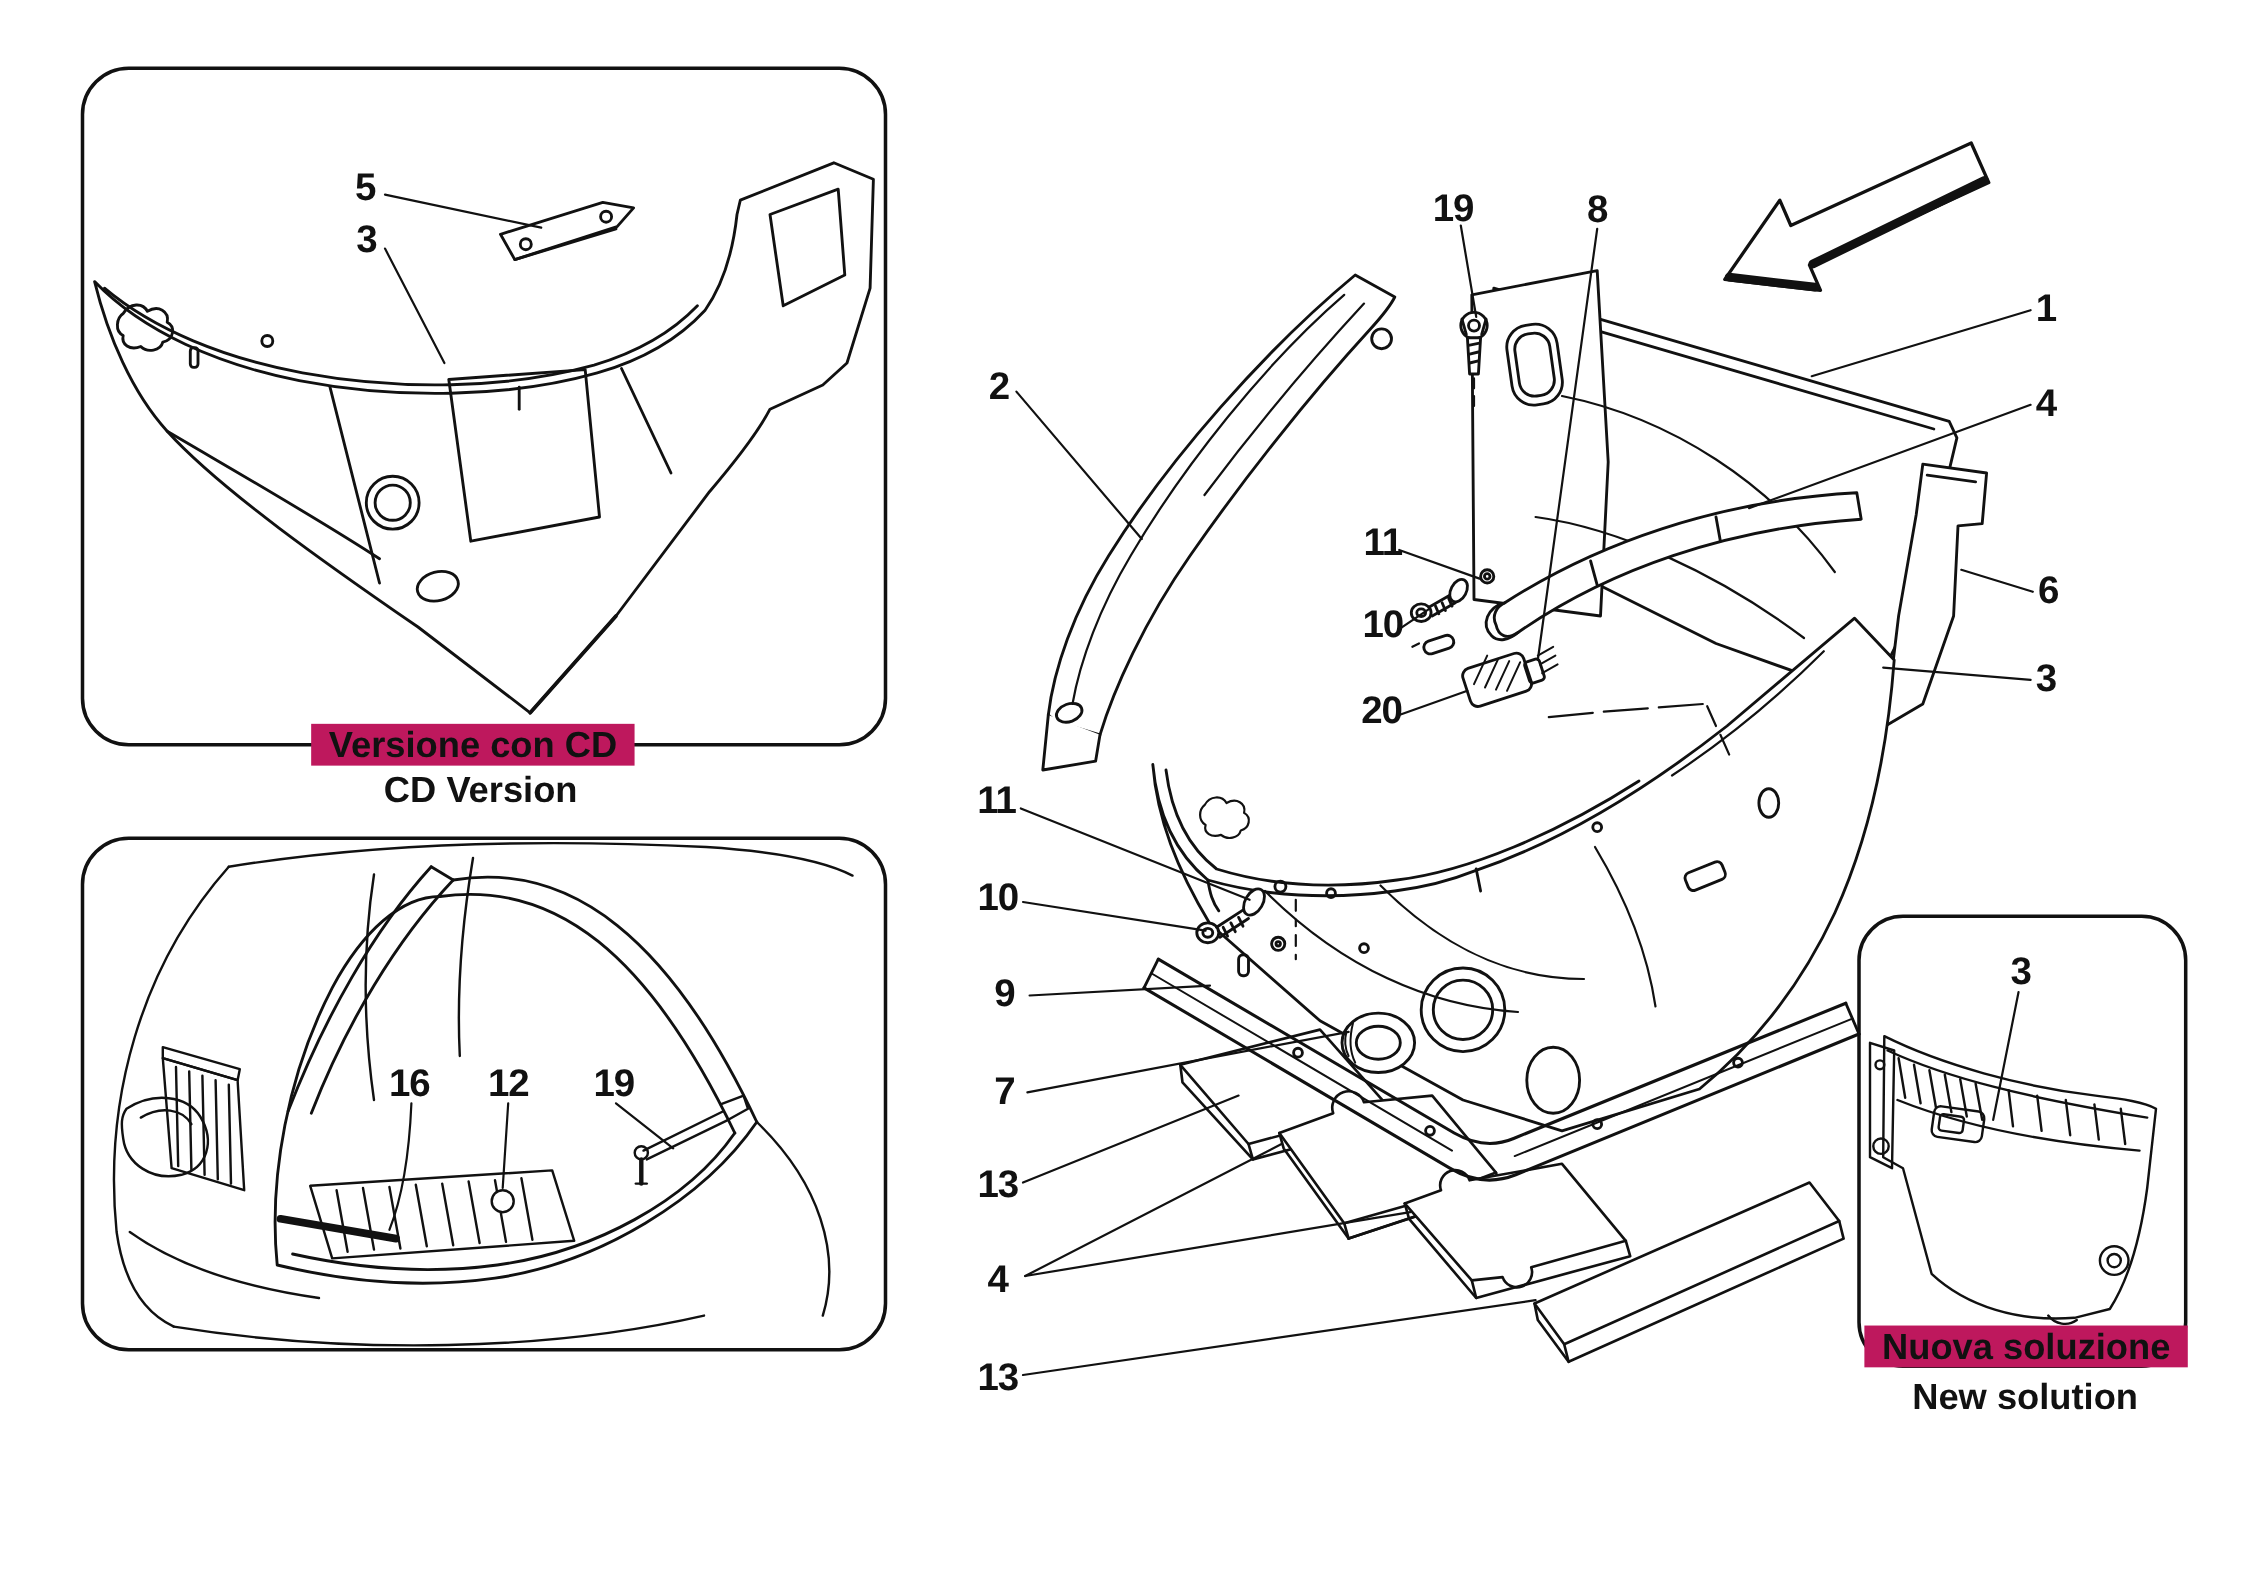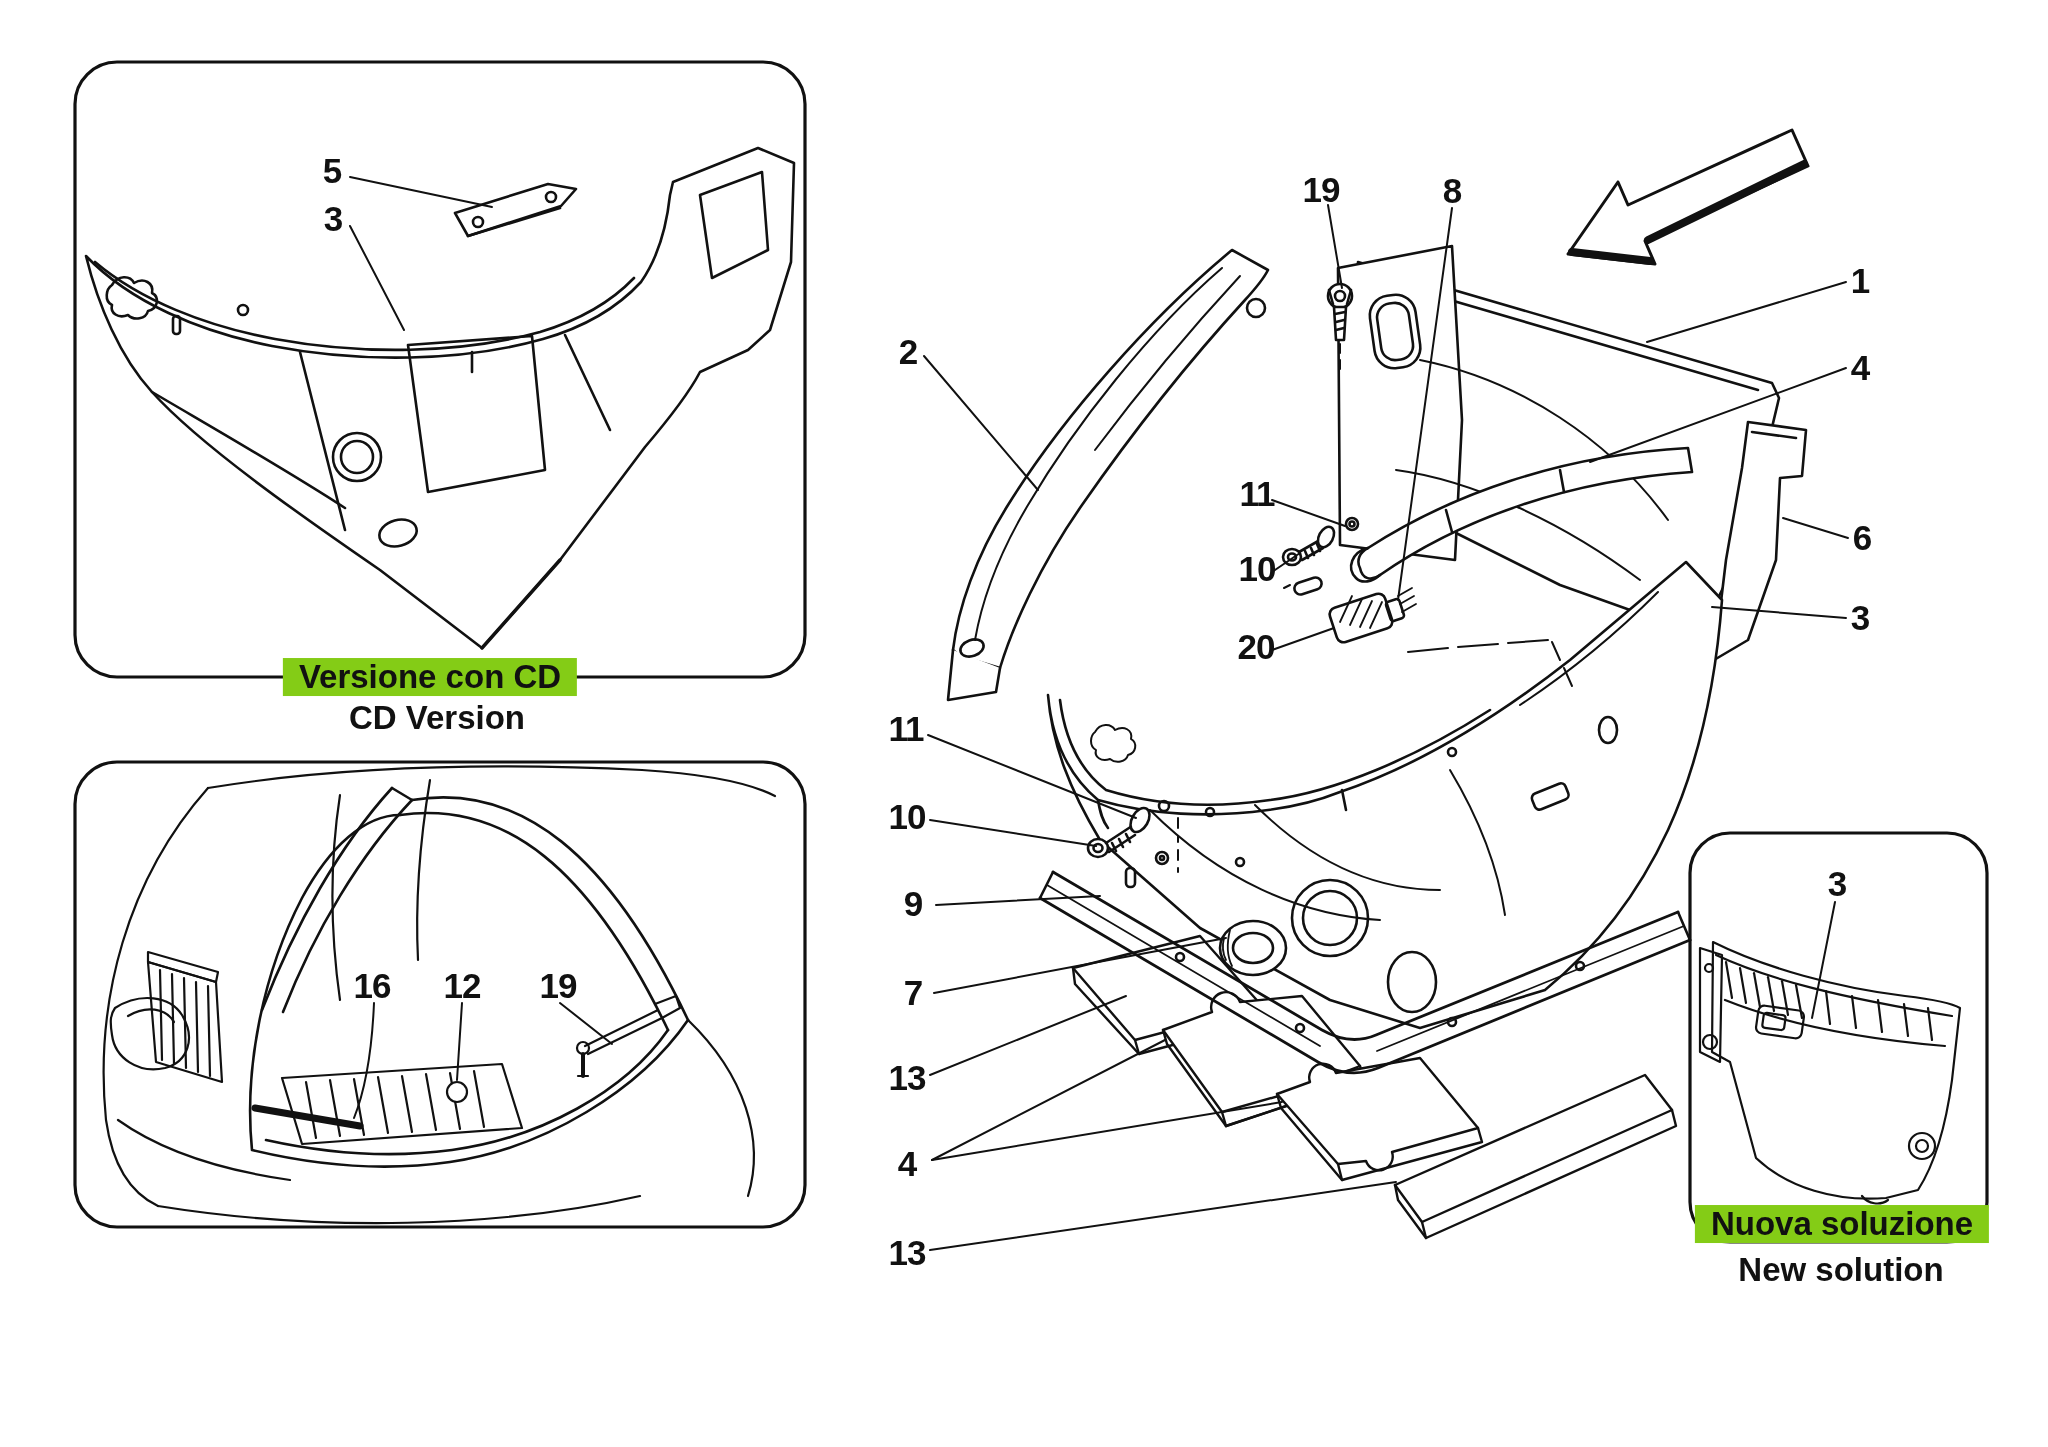--- a/index.html
+++ b/index.html
@@ -2,21 +2,21 @@
 <html><head>
 <meta charset="utf-8">
 <style>
   html,body{margin:0;padding:0;background:#ffffff;}
   #page{position:relative;width:2048px;height:1447px;background:#ffffff;overflow:hidden;
         font-family:"Liberation Sans", sans-serif;}
   #art{position:absolute;left:0;top:0;width:2048px;height:1447px;}
   .label{position:absolute;transform:translate(-50%,-50%);font-weight:700;font-size:35px;
          color:#111;letter-spacing:-1px;white-space:nowrap;line-height:1;}
   .caption{position:absolute;transform:translate(-50%,-50%);font-weight:700;font-size:33px;
-           color:#111;background:#84cc16;padding:0 16px;white-space:nowrap;line-height:1.15;}
+           color:#111;background:#be185d;padding:0 16px;white-space:nowrap;line-height:1.15;}
   .caption.noline{background:transparent;}
   svg *{vector-effect:non-scaling-stroke;}
 </style>
 </head>
 <body>
 
 <div id="page">
 
 <svg id="art" viewBox="0 0 2048 1447" fill="none" stroke="#111" stroke-width="2.6" stroke-linecap="round" stroke-linejoin="round">
 

